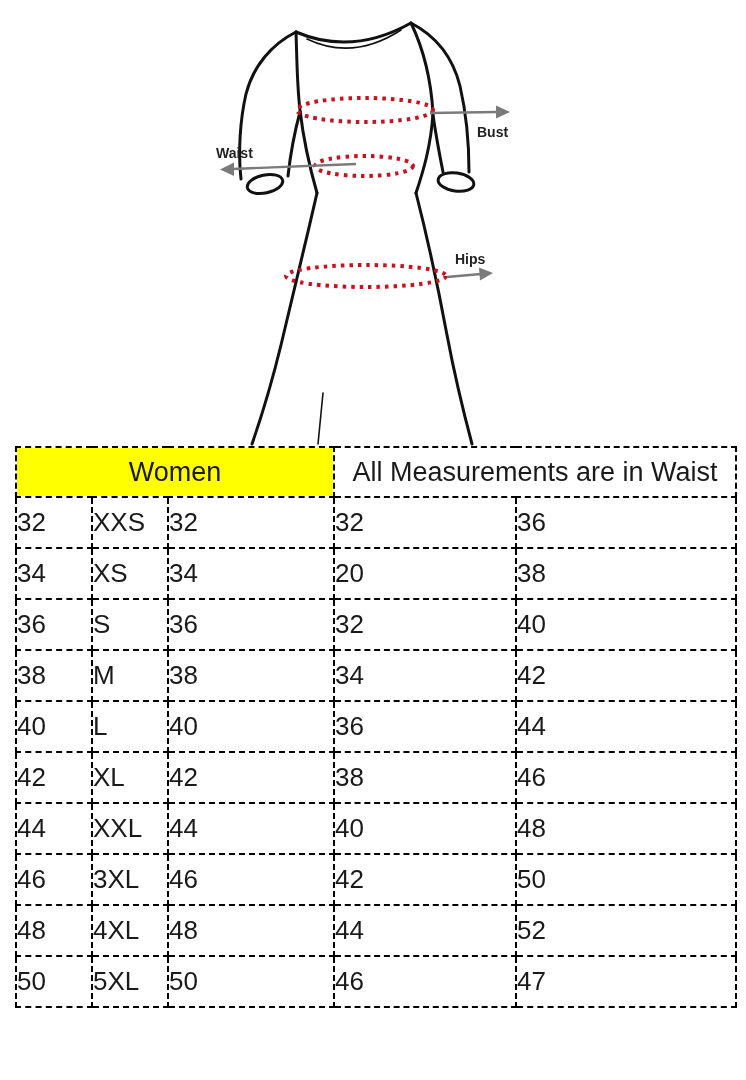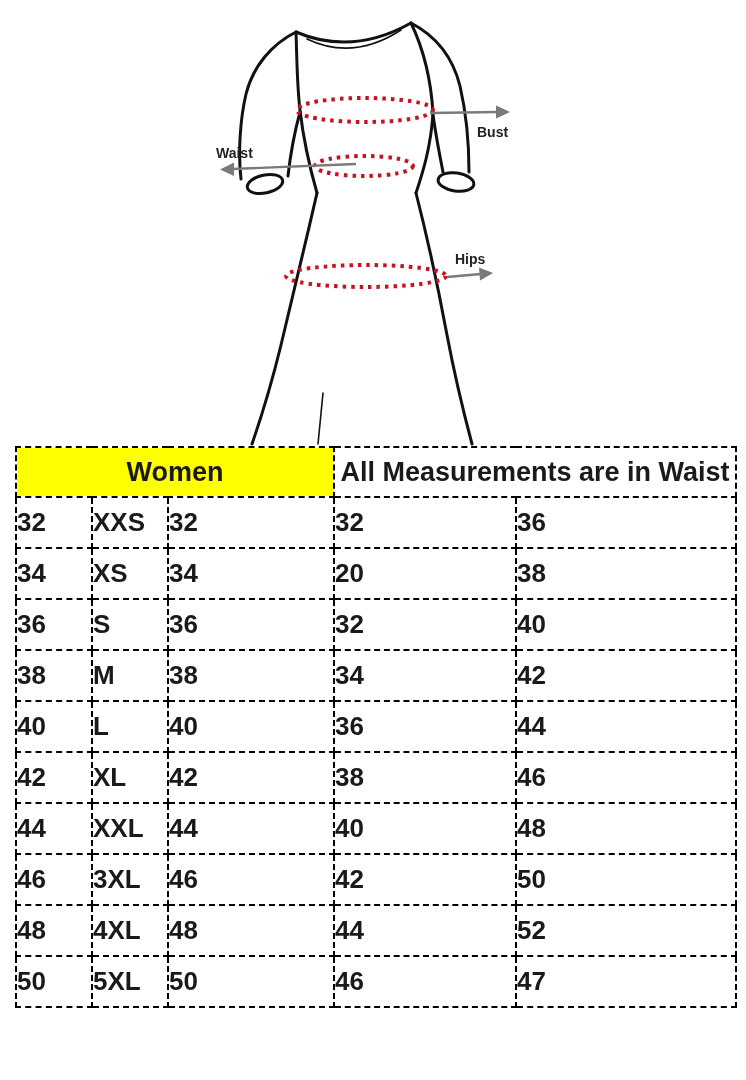--- a/index.html
+++ b/index.html
@@ -31,21 +31,21 @@
   .arrow-line{stroke:var(--arrow);stroke-width:2.4;fill:none;}
   .arrow-head{fill:var(--arrow);stroke:none;}
 
   table.size-chart{
     position:absolute;left:15px;top:446px;width:720px;
     border-collapse:collapse;table-layout:fixed;
   }
   table.size-chart th, table.size-chart td{
     border:2px dashed var(--border);
     vertical-align:middle;
-    font-weight:bold;color:var(--text);
+    font-weight:normal;color:var(--text);
     padding:0;overflow:hidden;white-space:nowrap;
   }
   tr.group-row{height:50px;}
   tr.group-row th{font-size:27px;}
   th.women-cell{background:var(--women-bg);}
   th.units-cell{background:var(--units-bg);font-size:24px;}
   tr.colhead-row{height:47px;}
   tr.colhead-row th{background:var(--header-bg);font-size:24px;}
   tbody tr{height:51px;background:#ffffff;margin-top:12px;}
   tbody td{font-size:26px;}

